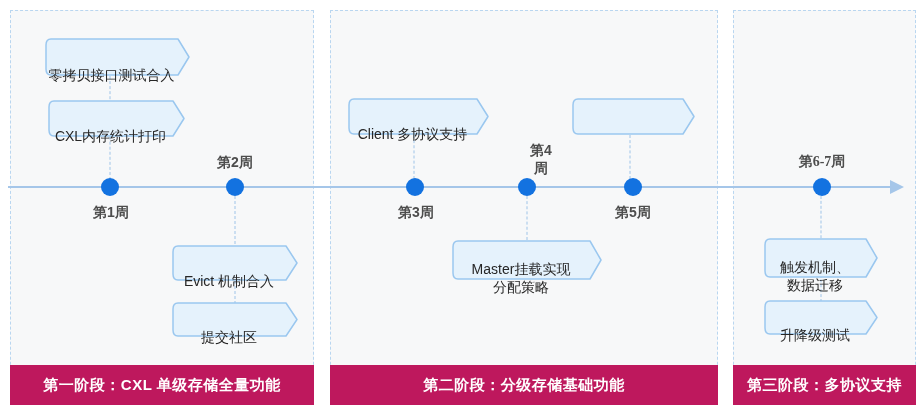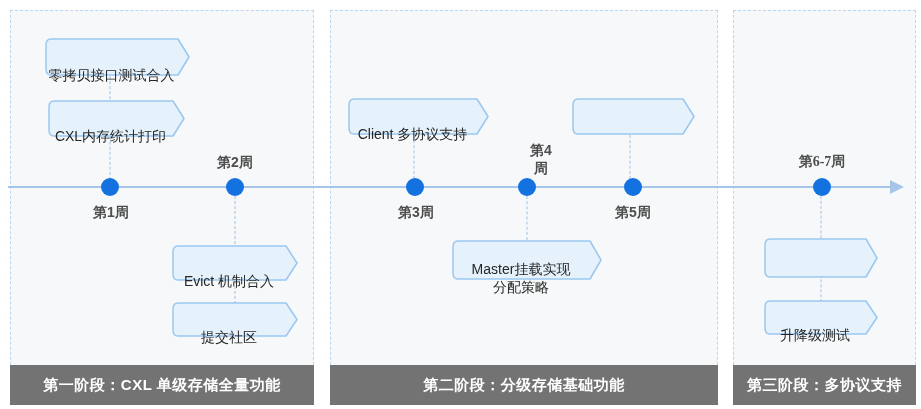--- a/index.html
+++ b/index.html
@@ -22,21 +22,21 @@
     background: #f7f8f9;
     border: 1px dashed #b9d6f0;
   }
   .phase-1 { left: 10px;  width: 304px; }
   .phase-2 { left: 330px; width: 388px; }
   .phase-3 { left: 733px; width: 183px; }
   .banner {
     position: absolute;
     left: -1px; right: -1px; bottom: -1px;
     height: 40px;
-    background: #737373;
+    background: #be185d;
     color: #ffffff;
     font-size: 15px;
     font-weight: bold;
     display: flex;
     align-items: center;
     justify-content: center;
     letter-spacing: 0.5px;
   }
   
   .timeline-line {
@@ -155,20 +155,22 @@
   </div>
   <div class="tag" style="left:452px; top:240px; width:150px; height:40px;"><svg width="150" height="40">
         <path d="M 6 1 L 138 1 L 149 20 L 138 39 L 6 39 Q 1 39 1 33 L 1 7 Q 1 1 6 1 Z" fill="#e5f2fc" stroke="#9ac7ef" stroke-width="1.5" stroke-linejoin="round"></path>
       </svg>
     <span class="tag-text">Master挂载实现
 分配策略</span>
   </div>
   <div class="tag" style="left:764px; top:238px; width:114px; height:40px;"><svg width="114" height="40">
         <path d="M 6 1 L 102 1 L 113 20 L 102 39 L 6 39 Q 1 39 1 33 L 1 7 Q 1 1 6 1 Z" fill="#e5f2fc" stroke="#9ac7ef" stroke-width="1.5" stroke-linejoin="round"></path>
       </svg>
+    <span class="tag-text">触发机制、
+数据迁移</span>
   </div>
   <div class="tag" style="left:764px; top:300px; width:114px; height:35px;"><svg width="114" height="35">
         <path d="M 6 1 L 102 1 L 113 17.5 L 102 34 L 6 34 Q 1 34 1 28 L 1 7 Q 1 1 6 1 Z" fill="#e5f2fc" stroke="#9ac7ef" stroke-width="1.5" stroke-linejoin="round"></path>
       </svg>
     <span class="tag-text">升降级测试</span>
   </div>
 
   <div class="dot" style="left:110px;"></div>
   <div class="dot" style="left:235px;"></div>
   <div class="dot" style="left:415px;"></div>

